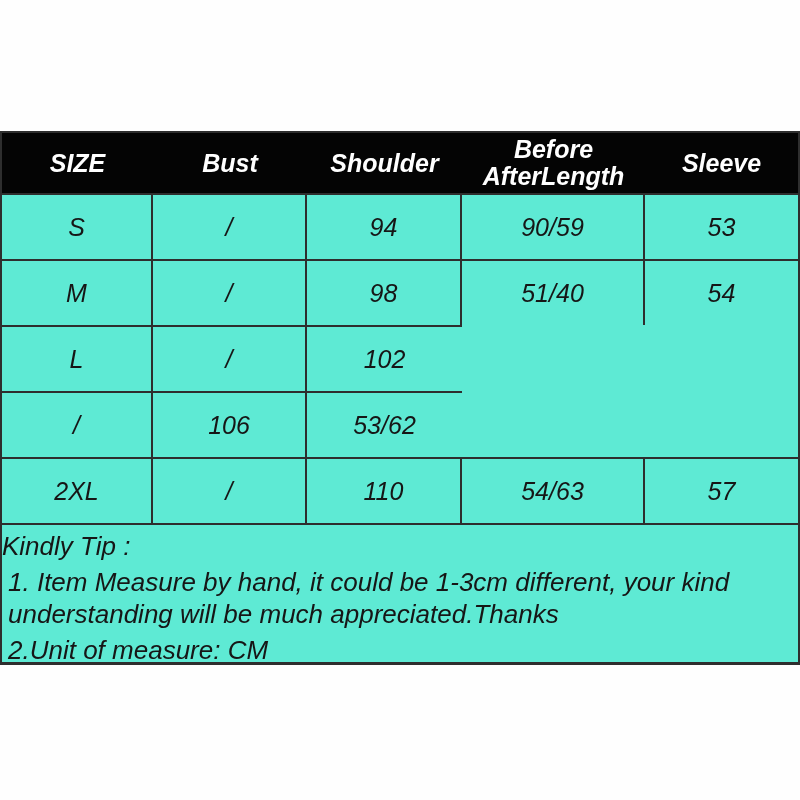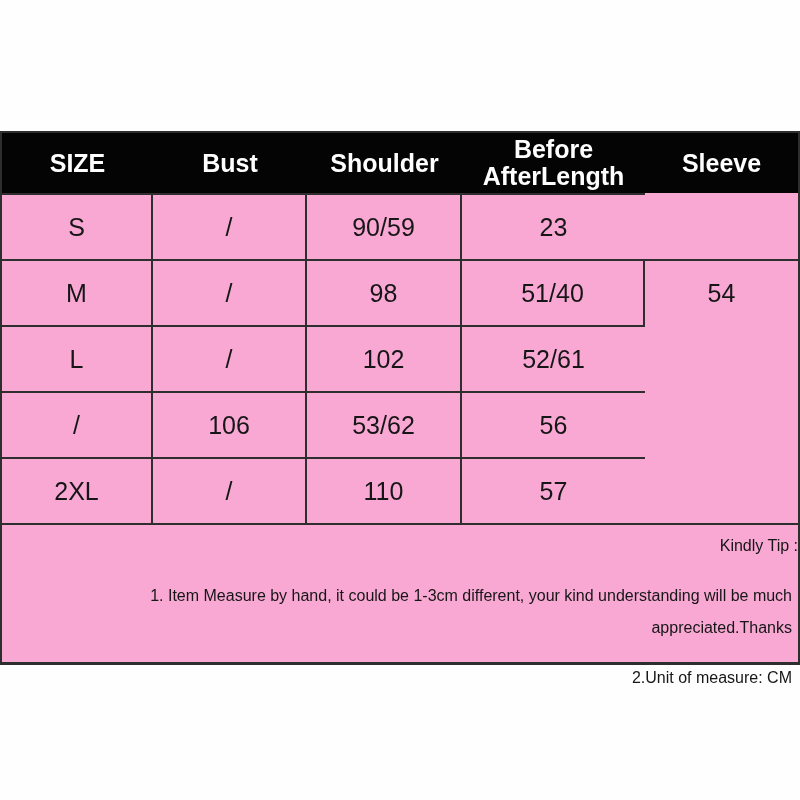--- a/index.html
+++ b/index.html
@@ -10,21 +10,22 @@
     color: #161616;
     overflow: hidden;
   }
   .canvas { position: relative; width: 800px; height: 800px; }
 
   .size-sheet {
     position: absolute;
     left: 0; right: 0; top: 131px;
     border: 2px solid #2e2e2e;
     border-bottom-width: 3px;
-    background: #f9a8d4;
+    background: #5eead4;
+    font-style: italic;
   }
 
   .grid-row {
     display: grid;
     grid-template-columns: 151fr 154fr 155fr 183fr 153fr;
   }
 
   .thead {
     background: #040404;
     height: 60px;
@@ -48,26 +49,26 @@
     display: flex;
     align-items: center;
     justify-content: center;
     font-size: 25px;
   }
   .trow .td:last-child { border-right: none; }
 
   .tip-box {
     border-top: 2px solid #2e2e2e;
     height: 139px;
-    text-align: right;
-    font-size: 16px;
+    text-align: left;
+    font-size: 26px;
     line-height: 32px;
     padding-top: 5px;
   }
-  .tip-note { max-width: 784px; margin: 18px auto; }
+  .tip-note { max-width: 784px; margin: 4px auto; }
 </style>
 </head>
 <body>
 
 <div class="canvas">
   <div class="size-sheet">
 
     <div class="grid-row thead">
       <div class="th">
         <span>SIZE</span>
@@ -87,50 +88,50 @@
       </div>
       <div class="th">
         <span>Sleeve</span>
         <span></span>
       </div>
     </div>
 
     <div class="grid-row trow">
       <div class="td">S</div>
       <div class="td">/</div>
+      <div class="td">94</div>
       <div class="td">90/59</div>
-      <div class="td">23</div>
+      <div class="td">53</div>
     </div>
 
     <div class="grid-row trow">
       <div class="td">M</div>
       <div class="td">/</div>
       <div class="td">98</div>
       <div class="td">51/40</div>
       <div class="td">54</div>
     </div>
 
     <div class="grid-row trow">
       <div class="td">L</div>
       <div class="td">/</div>
       <div class="td">102</div>
-      <div class="td">52/61</div>
     </div>
 
     <div class="grid-row trow">
       <div class="td">/</div>
       <div class="td">106</div>
       <div class="td">53/62</div>
-      <div class="td">56</div>
     </div>
 
     <div class="grid-row trow">
       <div class="td">2XL</div>
       <div class="td">/</div>
       <div class="td">110</div>
+      <div class="td">54/63</div>
       <div class="td">57</div>
     </div>
 
     <div class="tip-box">
       <div class="tip-title">Kindly Tip :</div>
       <div class="tip-note">1. Item Measure by hand, it could be 1-3cm different, your kind understanding will be much appreciated.Thanks</div>
       <div class="tip-note">2.Unit of measure: CM</div>
     </div>
 
   </div>

